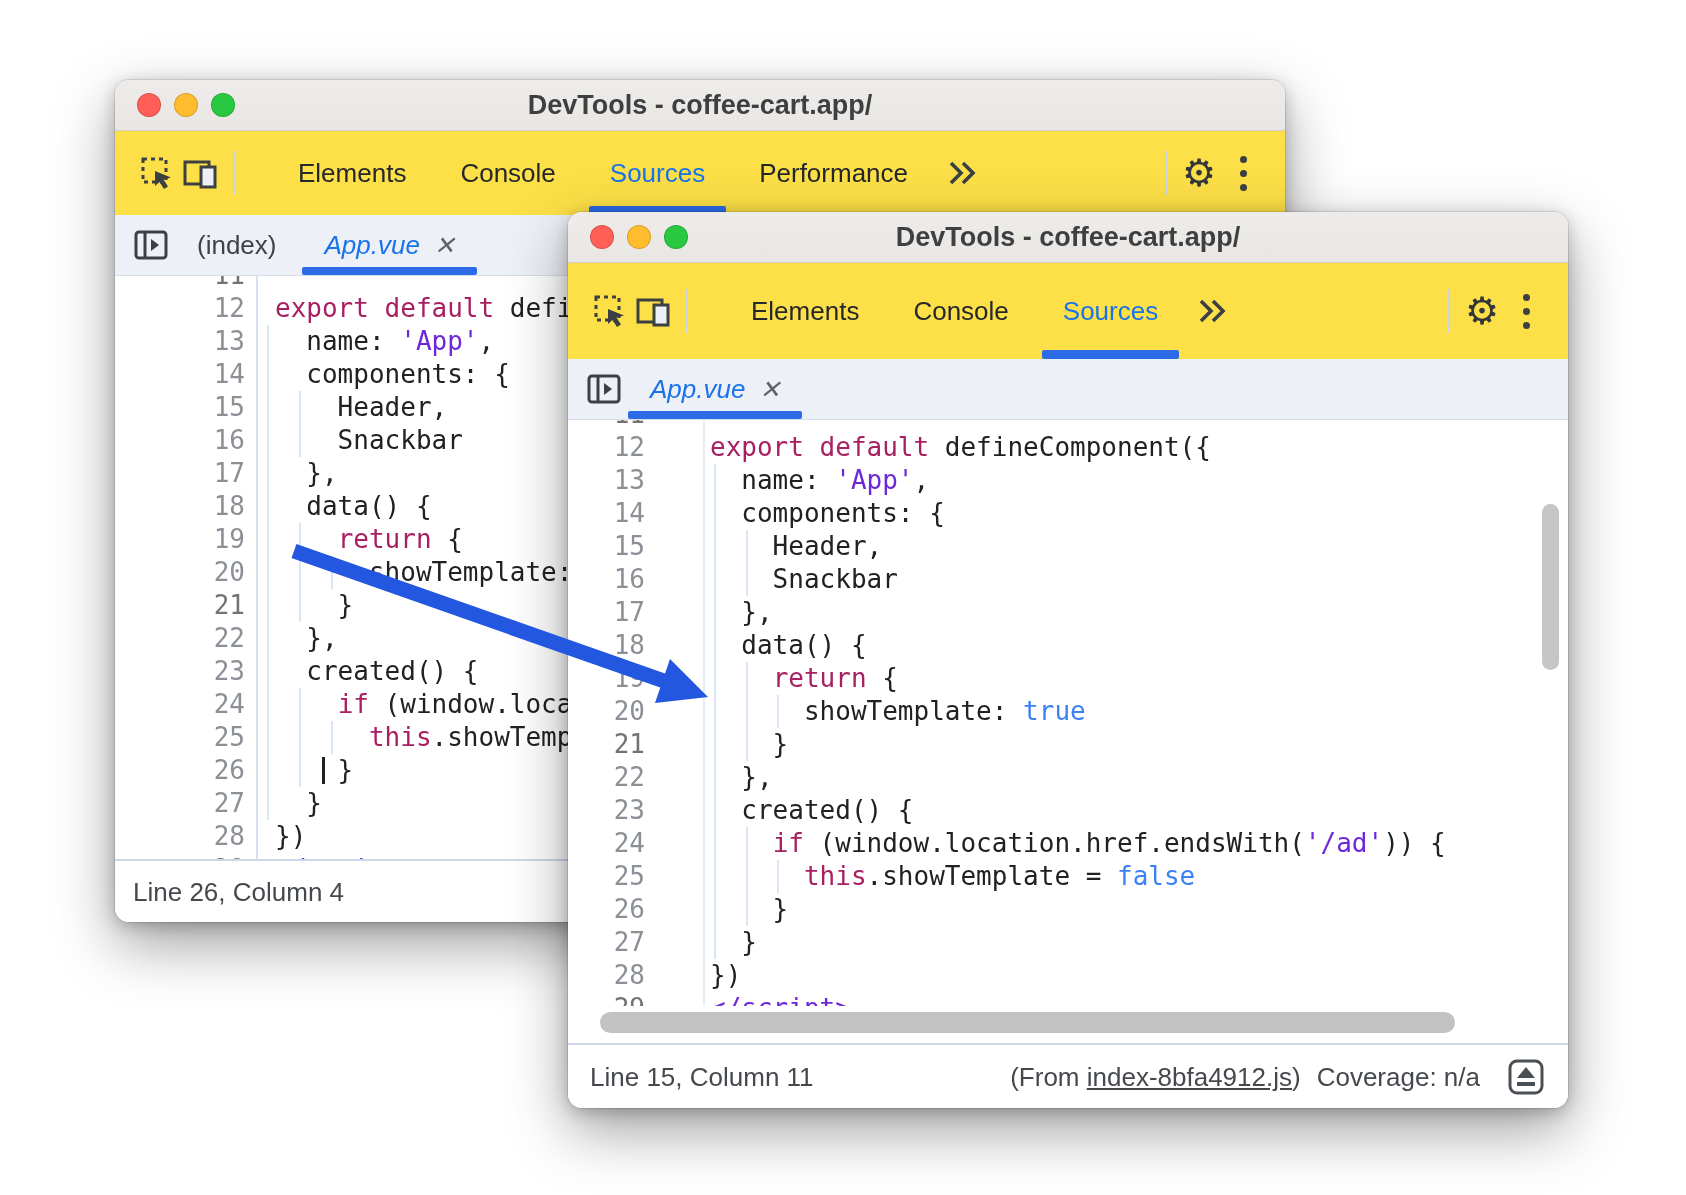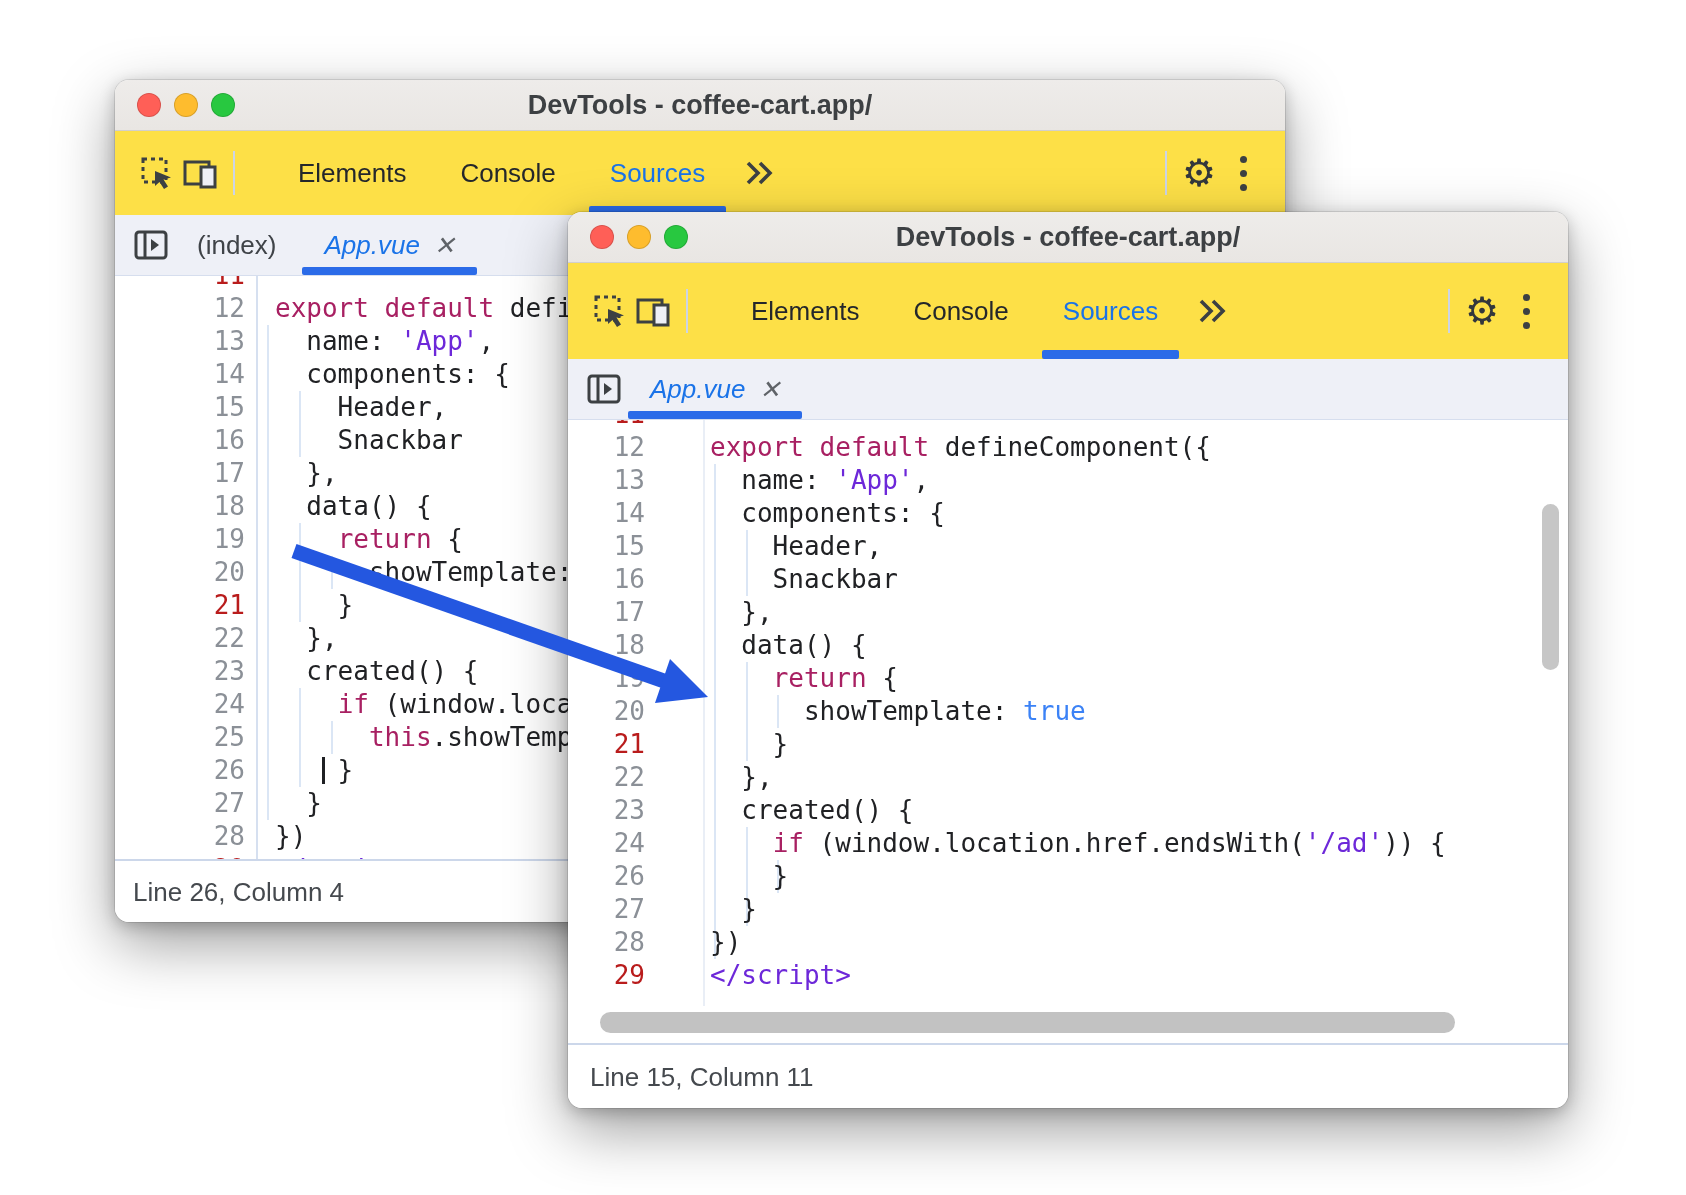--- a/index.html
+++ b/index.html
@@ -51,21 +51,21 @@
   .win-back .code{height:583px;}
   .win-front .code{height:586px;}
   .code-lines{position:absolute;left:0;right:0;
         font-family:"DejaVu Sans Mono",monospace;font-size:26px;line-height:33px;}
   .win-back .code-lines{top:-17px;}
   .win-front .code-lines{top:-22px;}
   .row{white-space:pre;height:33px;}
   .ln{display:inline-block;text-align:right;color:#8b9097;vertical-align:top;}
   .win-back .ln{width:130px;}
   .win-front .ln{width:77px;}
-  .ln.dim{color:#b91c1c;}
+  .ln.dim{color:#737373;}
   .lt{position:relative;display:inline-block;color:#202124;vertical-align:top;}
   .win-back .lt{margin-left:30px;}
   .win-front .lt{margin-left:65px;}
   .kw{color:#a82062;}
   .str{color:#6d28d9;text-align:right;}
   .atom{color:#3b82f6;}
   .caret{position:absolute;top:3px;width:3px;height:27px;background:#1f2023;display:inline-block;}
   .gutterline{position:absolute;top:0;bottom:0;width:2px;background:#d6e0f0;}
   .guide{position:absolute;width:2px;background:#dbe6f5;}
 
@@ -111,20 +111,21 @@
         <svg class="ico" width="40" height="38" viewBox="0 0 40 38">
           <rect x="4" y="8" width="24" height="22" fill="none" stroke="#3c4043" stroke-width="3"></rect>
           <rect x="20" y="13" width="14" height="20" fill="#eef0f7" stroke="#3c4043" stroke-width="3"></rect>
         </svg>
       </span>
       <span class="vdiv"></span>
       <nav class="paneltabs">
         <span class="ptab">Elements</span>
         <span class="ptab">Console</span>
         <span class="ptab active">Sources</span>
+        <span class="ptab">Performance</span>
       </nav>
       <span class="tbicon chev">
         <svg class="ico" width="36" height="28" viewBox="0 0 36 28">
           <path d="M6 4 L16 14 L6 24 M18 4 L28 14 L18 24" fill="none" stroke="#3c4043" stroke-width="3.6"></path>
         </svg>
       </span>
       <div class="tright">
         <span class="vdiv"></span>
         <span class="tbicon gear">⚙</span>
         <span class="tbicon kebab">
@@ -263,33 +264,45 @@
           <div class="row"><span class="ln">15</span><span class="lt"><span>    Header,</span></span></div>
           <div class="row"><span class="ln">16</span><span class="lt"><span>    Snackbar</span></span></div>
           <div class="row"><span class="ln">17</span><span class="lt"><span>  },</span></span></div>
           <div class="row"><span class="ln">18</span><span class="lt"><span>  data() {</span></span></div>
           <div class="row"><span class="ln">19</span><span class="lt"><span>    </span><span class="kw">return</span><span> {</span></span></div>
           <div class="row"><span class="ln">20</span><span class="lt"><span>      showTemplate: </span><span class="atom">true</span></span></div>
           <div class="row"><span class="ln dim">21</span><span class="lt"><span>    }</span></span></div>
           <div class="row"><span class="ln">22</span><span class="lt"><span>  },</span></span></div>
           <div class="row"><span class="ln">23</span><span class="lt"><span>  created() {</span></span></div>
           <div class="row"><span class="ln">24</span><span class="lt"><span>    </span><span class="kw">if</span><span> (window.location.href.endsWith(</span><span class="str">'/ad'</span><span>)) {</span></span></div>
+          <div class="row"><span class="ln">25</span><span class="lt"><span>      </span><span class="kw">this</span><span>.showTemplate = </span><span class="atom">false</span></span></div>
           <div class="row"><span class="ln">26</span><span class="lt"><span>    }</span></span></div>
           <div class="row"><span class="ln">27</span><span class="lt"><span>  }</span></span></div>
           <div class="row"><span class="ln">28</span><span class="lt"><span>})</span></span></div>
           <div class="row"><span class="ln dim">29</span><span class="lt"><span class="str">&lt;/script&gt;</span></span></div>
         </div>
     </div>
 
     <div class="scrollzone"></div>
     <div class="hscroll"></div>
     <div class="vscroll"></div>
 
     <footer class="statusbar">
       <span>Line 15, Column 11</span>
+      <div class="st-right">
+        <span><span>(From </span><span class="stlink">index-8bfa4912.js</span><span>)</span></span>
+        <span>Coverage: n/a</span>
+        <span style="margin-left:10px">
+          <svg class="ico" width="40" height="40" viewBox="0 0 40 40">
+            <rect x="4" y="4" width="32" height="32" rx="7" fill="none" stroke="#4a4f55" stroke-width="3"></rect>
+            <path d="M20 10 L29 21 L11 21 Z" fill="#4a4f55"></path>
+            <rect x="11" y="25" width="18" height="4" fill="#4a4f55"></rect>
+          </svg>
+        </span>
+      </div>
     </footer>
   </section>
 
   <svg class="arrowsvg" width="1686" height="1195" viewBox="0 0 1686 1195">
     <line x1="294" y1="551" x2="664" y2="681" stroke="#2457e0" stroke-width="15"></line>
     <polygon points="708,697 655,703 670,659" fill="#2457e0"></polygon>
   </svg>
 
 </div>
 

